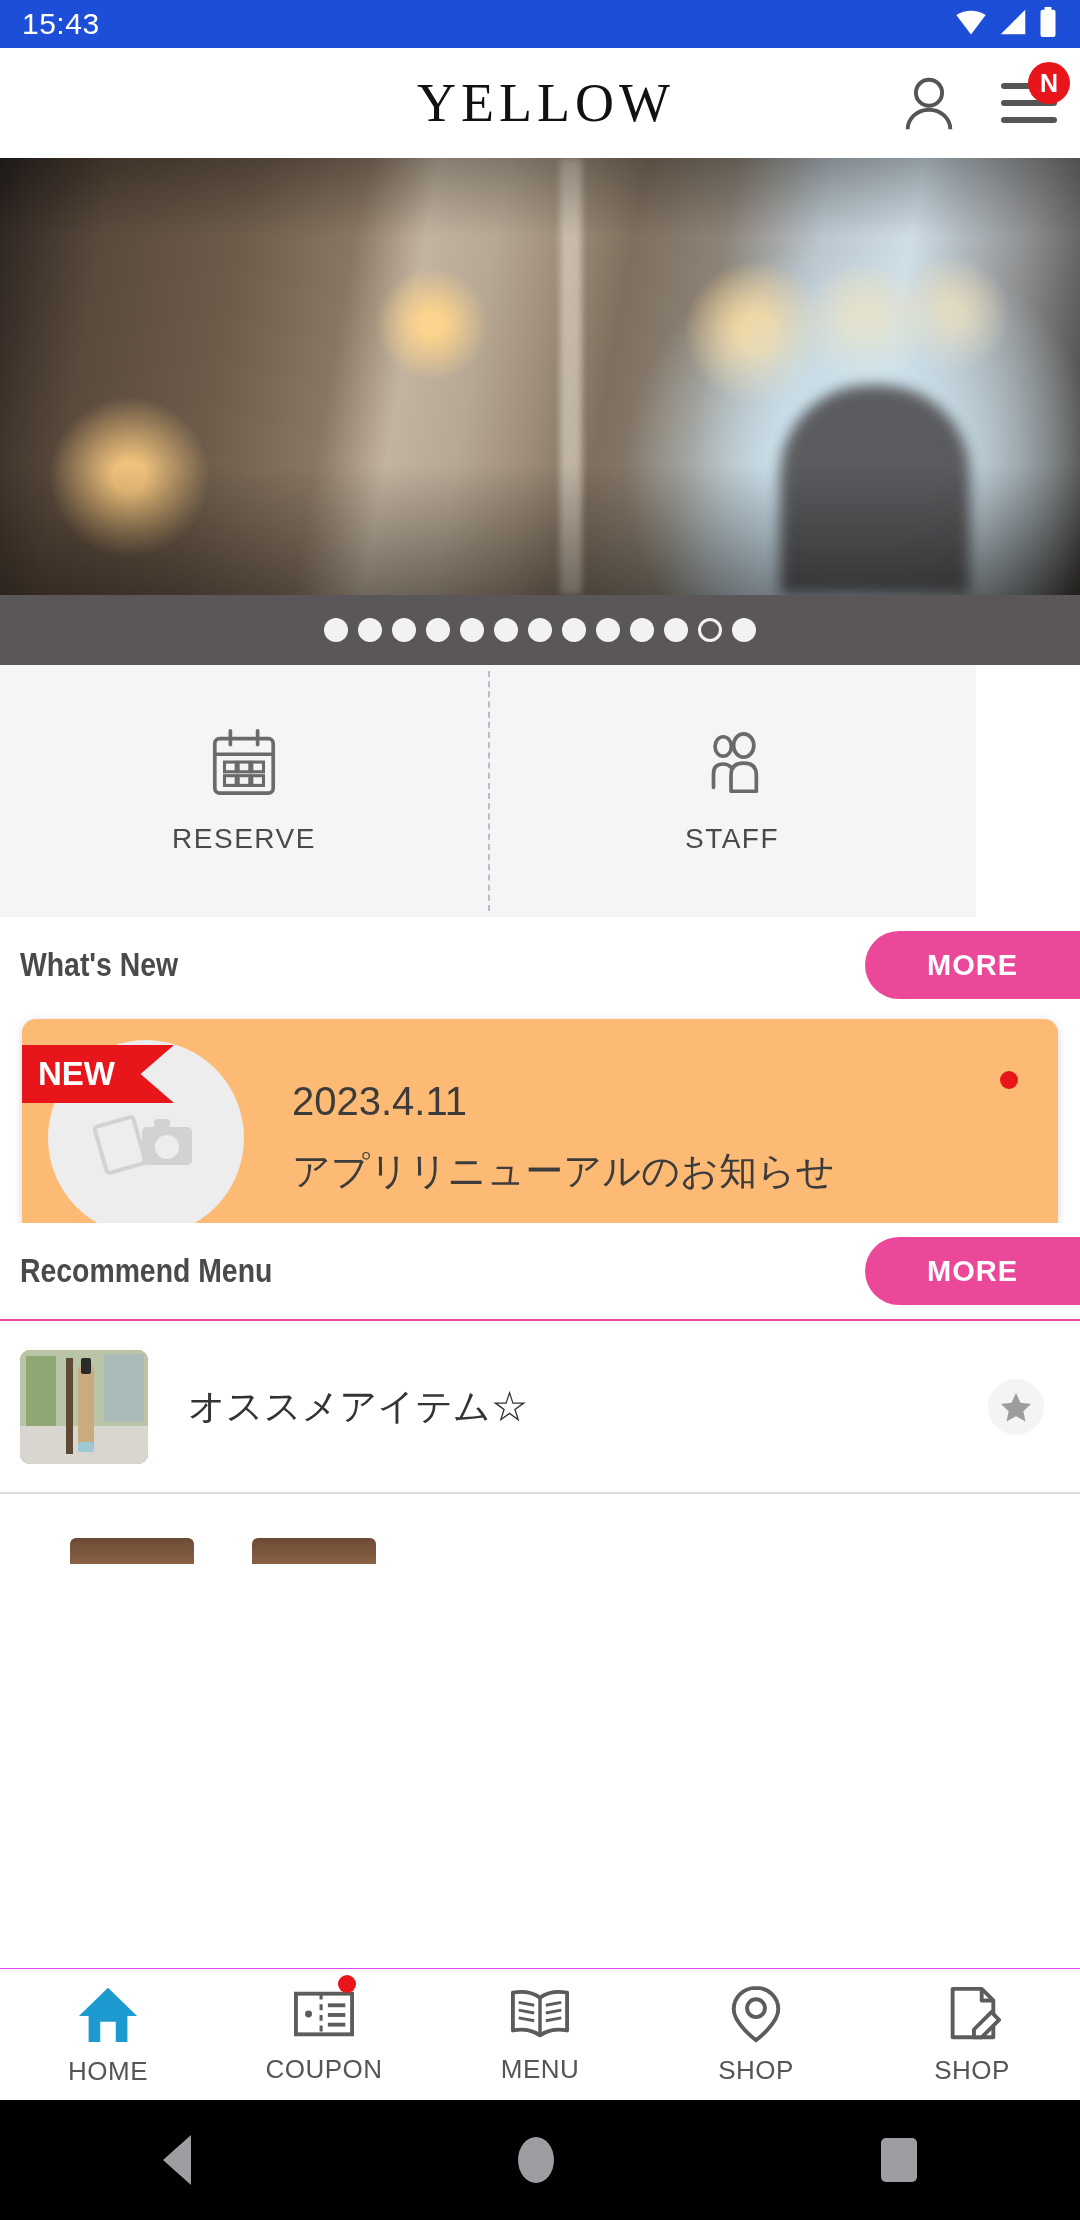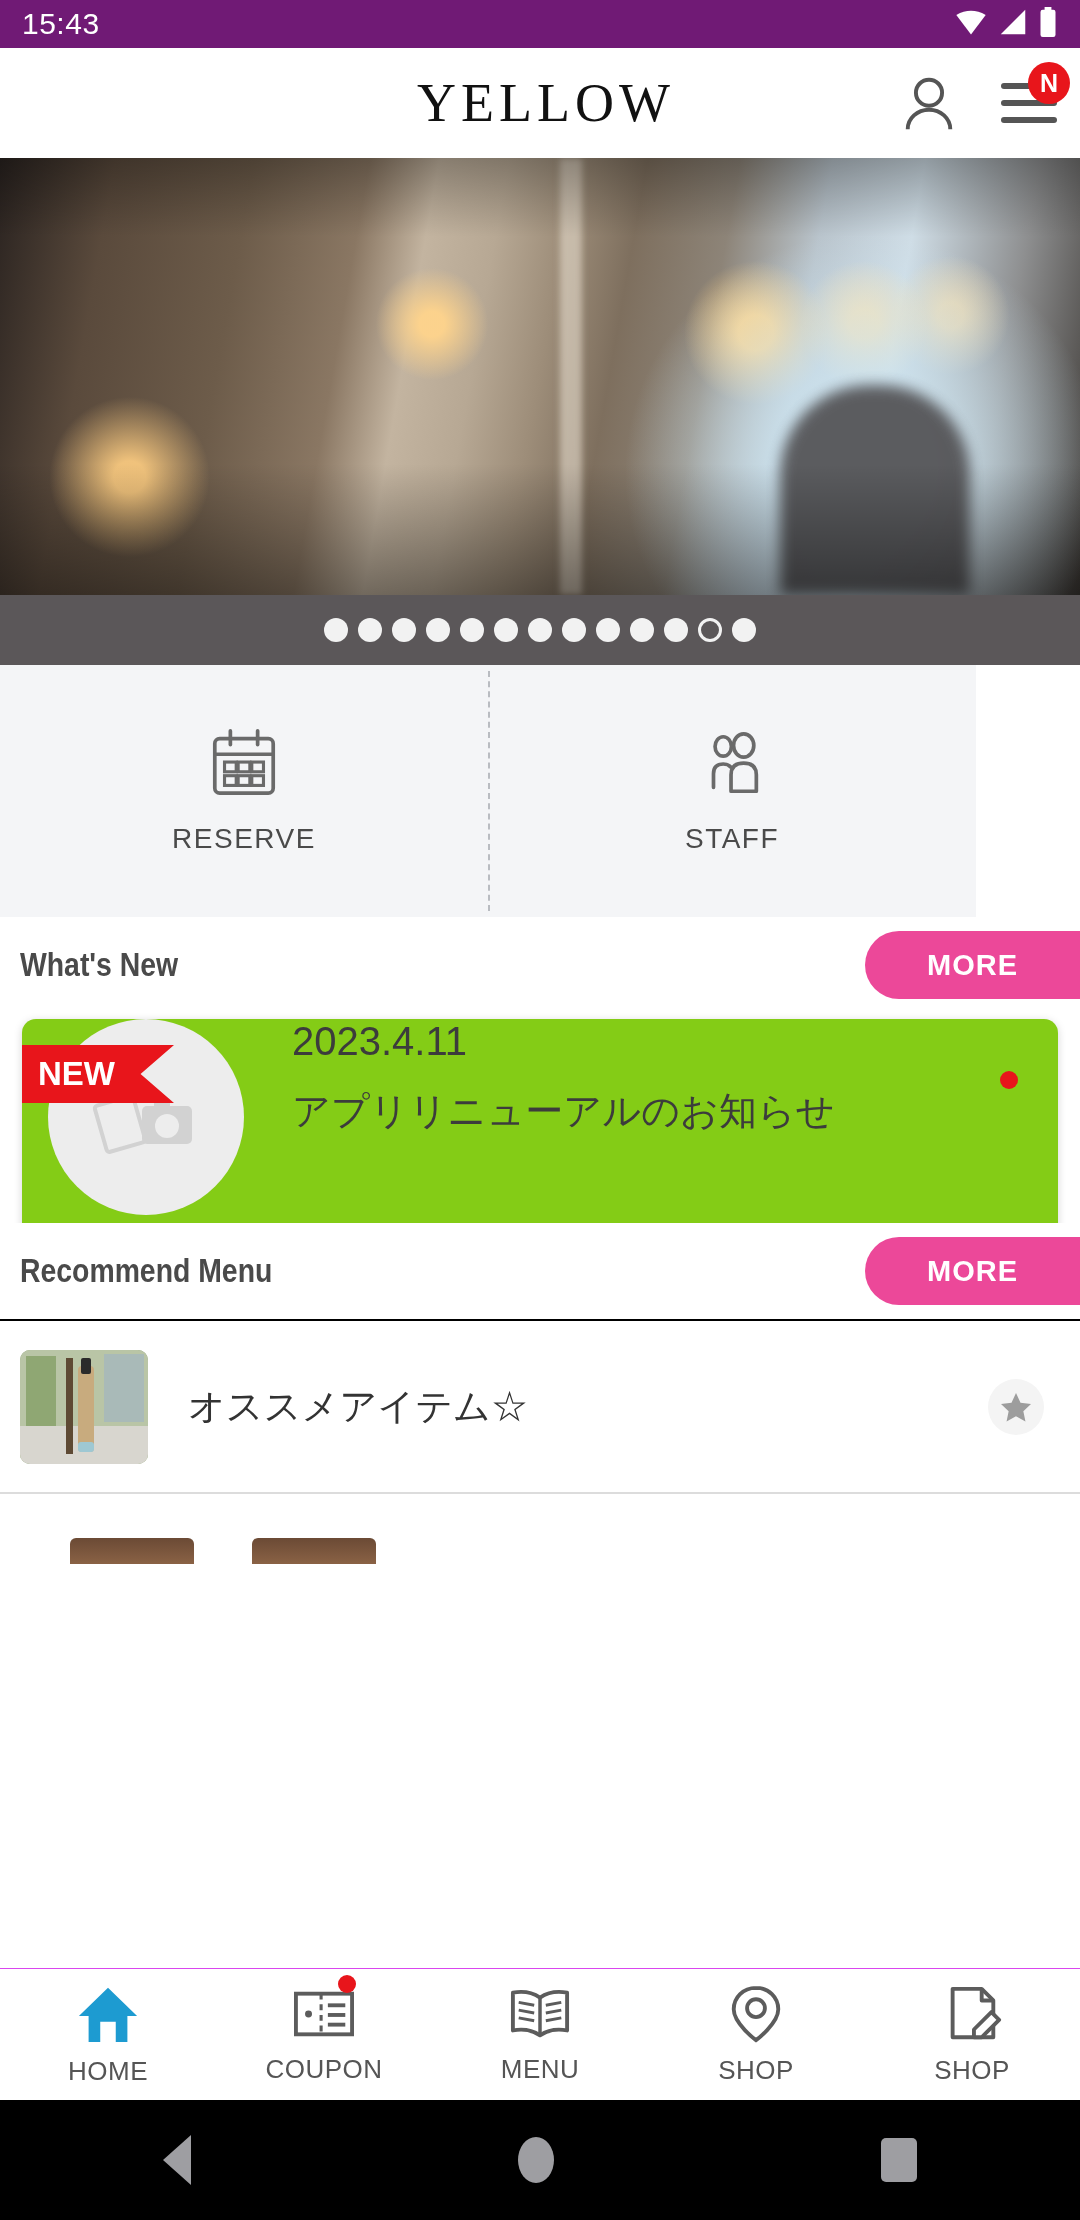--- a/index.html
+++ b/index.html
@@ -7,21 +7,21 @@
     width: 1080px; height: 2220px;
     font-family: "Liberation Sans", sans-serif;
     background: #ffffff;
     overflow: hidden;
   }
   .phone { position: relative; width: 1080px; height: 2220px; background: #fff; }
 
   
   .statusbar {
     position: absolute; top: 0; left: 0; width: 1080px; height: 48px;
-    background: #701a75; display: flex; align-items: center;
+    background: #1d4ed8; display: flex; align-items: center;
     justify-content: space-between; padding: 0 22px;
   }
   .status-time { color: #fff; font-size: 30px; letter-spacing: 0.5px; }
   .status-icons { display: flex; align-items: center; gap: 10px; }
 
   
   .appbar {
     position: absolute; top: 48px; left: 0; width: 1080px; height: 110px;
     background: #fff; display: flex; align-items: center;
   }
@@ -108,23 +108,23 @@
                transform: scaleX(.86); transform-origin: left center; }
   .more-btn {
     width: 215px; height: 68px; background: #ec4899; color: #fff;
     border-radius: 38px 0 0 38px; display: flex; align-items: center;
     justify-content: center; font-size: 29px; font-weight: bold; letter-spacing: 1px;
   }
 
   
   .news-wrap { position: absolute; top: 917px; left: 0; width: 1080px; }
   .news-card {
-    margin: 6px 22px 0 22px; height: 238px; background: #84cc16; border-radius: 14px;
+    margin: 6px 22px 0 22px; height: 238px; background: #fdba74; border-radius: 14px;
     box-shadow: 0 2px 9px rgba(0,0,0,.17); position: relative; display: flex;
-    align-items: flex-start; overflow: hidden;
+    align-items: center; overflow: hidden;
   }
   .news-thumb {
     width: 196px; height: 196px; border-radius: 50%; background: #ededed;
     margin-left: 26px; display: flex; align-items: center; justify-content: center;
     flex: none;
   }
   .news-body { margin-left: 48px; display: flex; flex-direction: column; gap: 22px; }
   .news-date { font-size: 40px; color: #3c3c3c; }
   .news-text { font-size: 38px; color: #3c3c3c; }
   .ribbon {
@@ -133,21 +133,21 @@
     display: flex; align-items: center; padding-left: 16px;
     clip-path: polygon(0 0, 100% 0, 78% 50%, 100% 100%, 0 100%);
   }
   .news-dot { position: absolute; top: 52px; right: 40px;
               width: 18px; height: 18px; border-radius: 50%; background: #e8151b; }
 
   
   .rec-wrap { position: absolute; top: 1223px; left: 0; width: 1080px; }
   .rec-row {
     height: 175px; display: flex; align-items: center; padding: 0 20px;
-    border-top: 2px solid #000000; border-bottom: 2px solid #dcdcdc; background: #fff;
+    border-top: 2px solid #ec4899; border-bottom: 2px solid #dcdcdc; background: #fff;
     position: relative;
   }
   .rec-thumb {
     width: 128px; height: 114px; border-radius: 10px; flex: none; overflow: hidden;
     position: relative; background: #8fa27a;
   }
   .rec-title { margin-left: 40px; font-size: 37px; color: #333; }
   .star-btn {
     position: absolute; right: 36px; width: 56px; height: 56px; border-radius: 50%;
     background: #f4f4f4; display: flex; align-items: center; justify-content: center;

